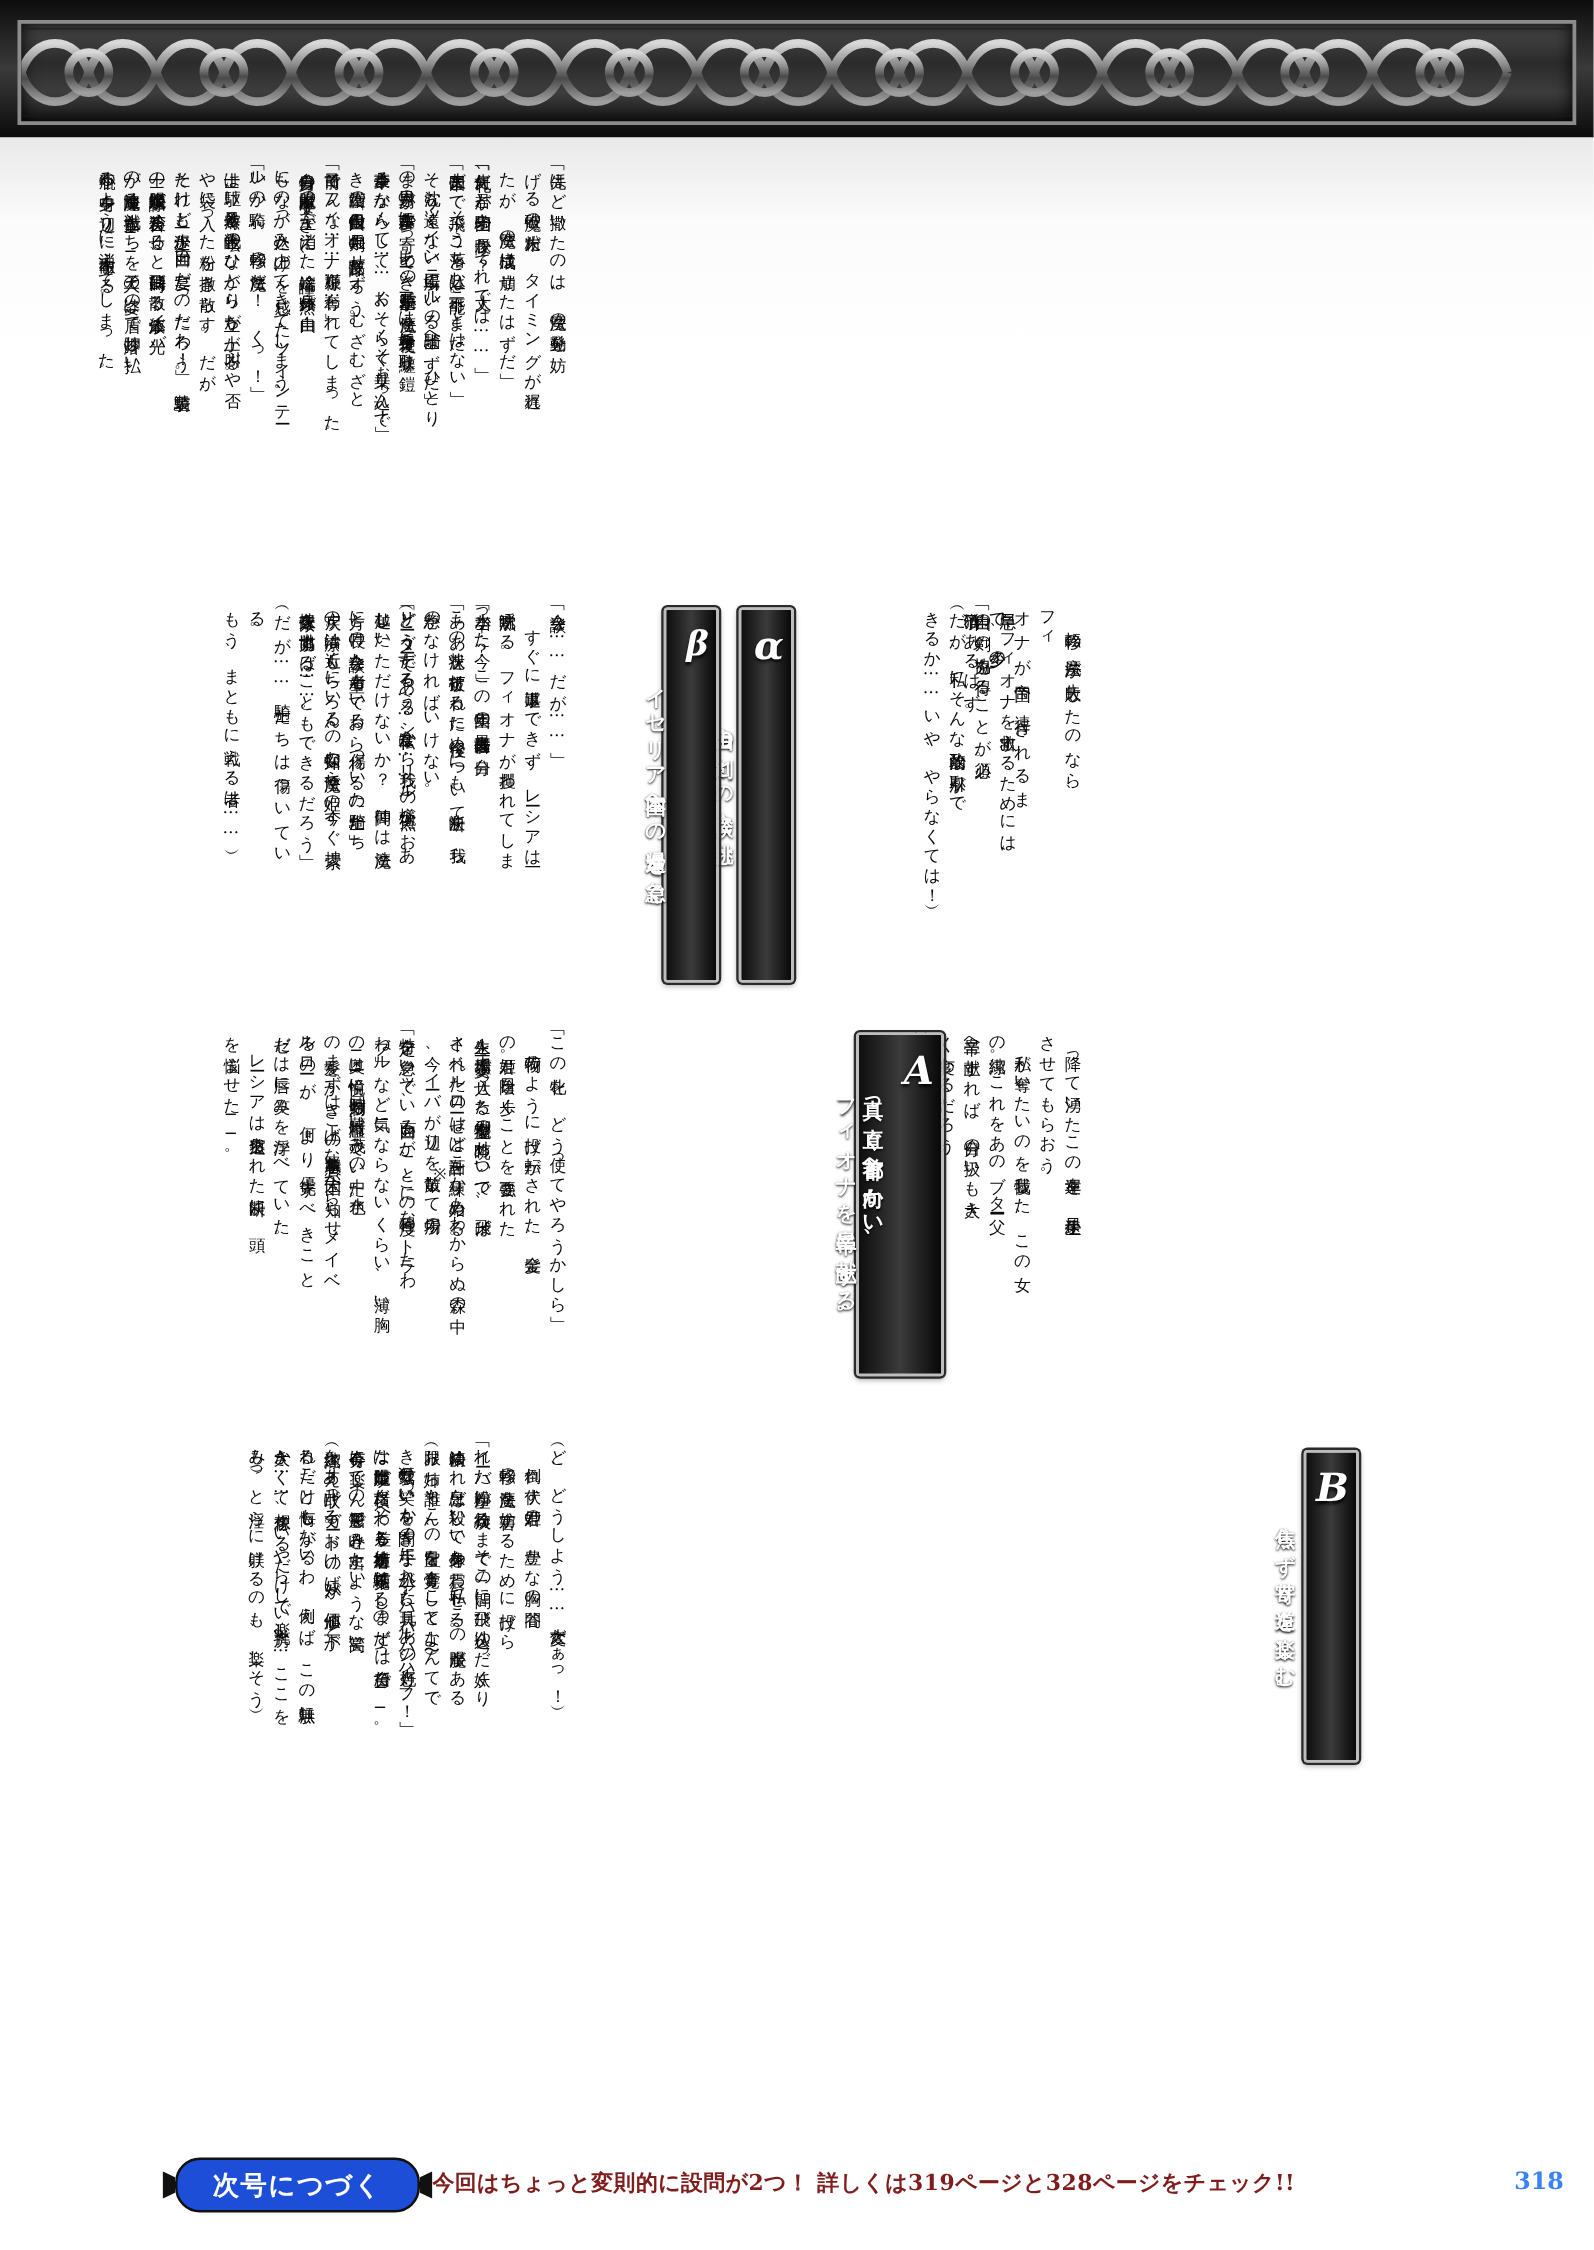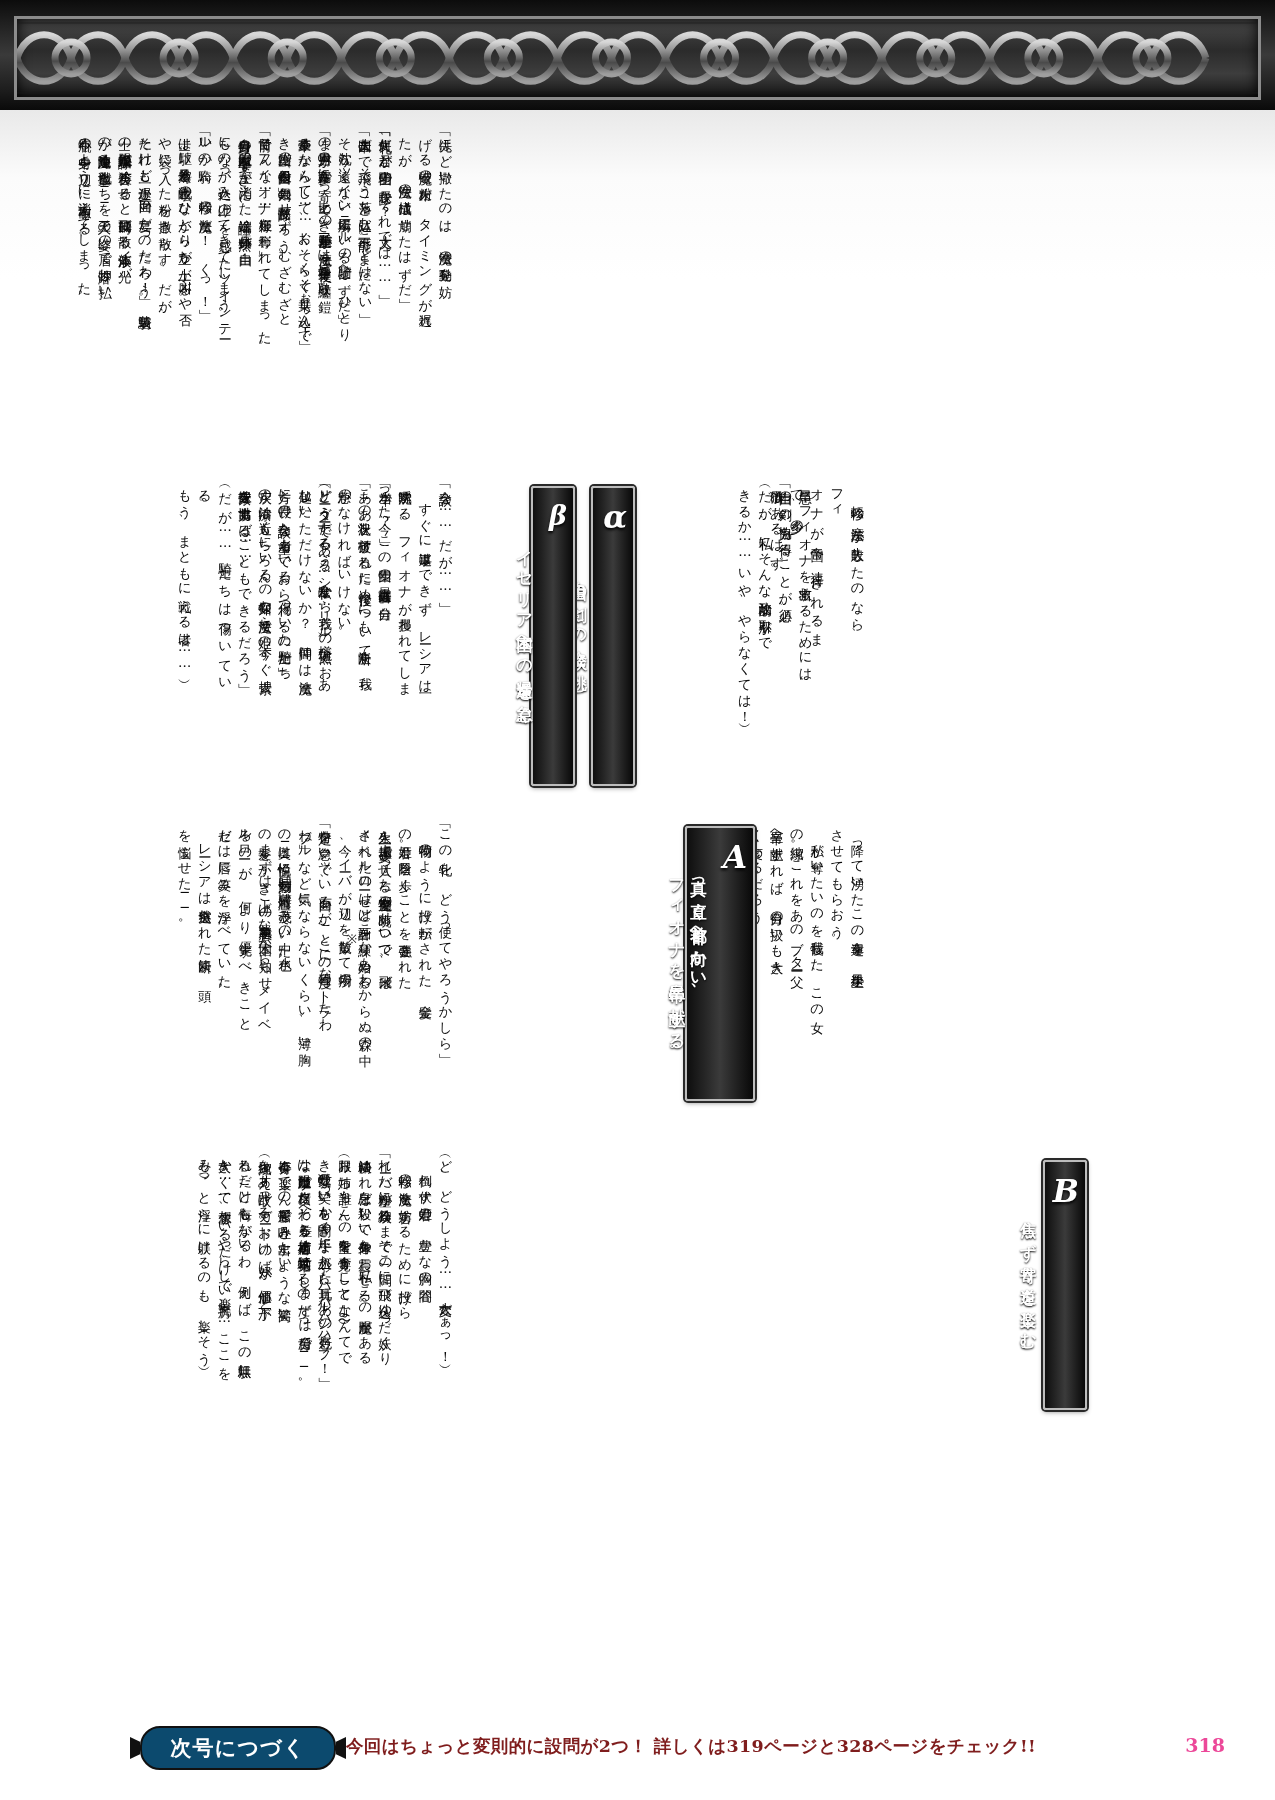--- a/index.html
+++ b/index.html
@@ -86,42 +86,42 @@
     background:linear-gradient(180deg,rgba(255,255,255,0),rgba(255,255,255,.55),rgba(255,255,255,0));
     margin:0 6px;
   }
   
   .footer{
     position:absolute;left:0;bottom:0;width:1275px;height:64px;
     background:#ffffff;
   }
   .ribbon{
     position:absolute;left:140px;top:1726px;width:192px;height:40px;
-    background:#0c4a6e;
+    background:#1d4ed8;
     border-radius:20px;
     border:2px solid #111;
     display:flex;align-items:center;justify-content:center;
   }
   .ribbon span{
     color:#fff;font-weight:bold;font-size:21px;letter-spacing:.06em;
     font-family:"DejaVu Serif",serif;
   }
   .ribbon:before,.ribbon:after{
     content:"";position:absolute;top:9px;width:10px;height:22px;background:#111;
   }
   .ribbon:before{left:-12px;clip-path:polygon(0 0,100% 22%,100% 78%,0 100%);}
   .ribbon:after{right:-12px;clip-path:polygon(100% 0,0 22%,0 78%,100% 100%);}
   .footnote{
     position:absolute;left:346px;top:1734px;
     font-size:17.5px;font-weight:bold;color:#7f1d1d;
     font-family:"DejaVu Serif",serif;letter-spacing:.02em;
   }
   .pagenum{
-    position:absolute;right:50px;top:1734px;
-    font-size:19px;font-weight:bold;color:#ec4899;
+    position:absolute;right:24px;top:1734px;
+    font-size:19px;font-weight:bold;color:#3b82f6;
     font-family:"DejaVu Serif",serif;
   }
   .kome{position:absolute;font-size:12px;color:#111;}
 </style>
 </head>
 <body>
 
 <div class="top-band">
   <div class="inner">
     <svg class="knot" viewBox="0 0 1240 78" preserveAspectRatio="none">

